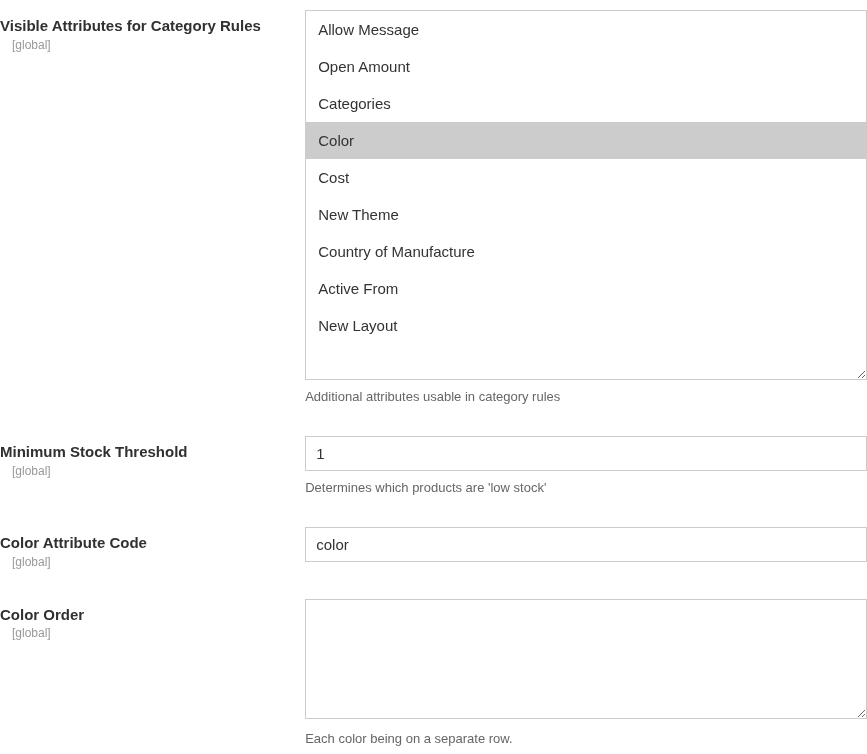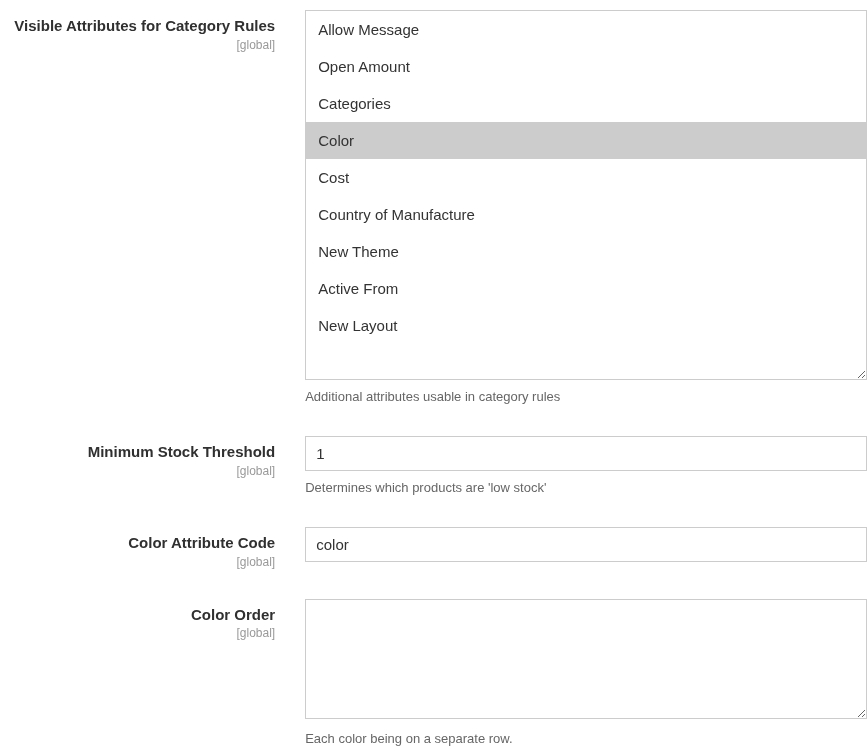--- a/index.html
+++ b/index.html
@@ -13,21 +13,20 @@
       color: #333;
       background: #fff;
       padding: 10px 0;
     }
     .form-row {
       display: flex;
       margin-bottom: 30px;
     }
     .label-col {
       width: 320px;
-      text-align: right;
       padding-right: 30px;
       padding-top: 6px;
     }
     .label-text {
       font-size: 15px;
       font-weight: 600;
       color: #303030;
       line-height: 1.3;
     }
     .scope {
@@ -108,22 +107,22 @@
     <div class="label-text">Visible Attributes for Category Rules</div>
     <div class="scope">[global]</div>
   </div>
   <div class="input-col">
     <div class="multiselect" id="visible-attributes-select">
         <div class="multiselect-option">Allow Message</div>
         <div class="multiselect-option">Open Amount</div>
         <div class="multiselect-option">Categories</div>
         <div class="multiselect-option selected">Color</div>
         <div class="multiselect-option">Cost</div>
+        <div class="multiselect-option">New Theme</div>
         <div class="multiselect-option">Country of Manufacture</div>
-        <div class="multiselect-option">New Theme</div>
         <div class="multiselect-option">Active From</div>
         <div class="multiselect-option">New Layout</div>
       </div>
     <div class="note">Additional attributes usable in category rules</div>
   </div>
 </div>
 
 <div class="form-row">
   <div class="label-col">
     <div class="label-text">Minimum Stock Threshold</div>

